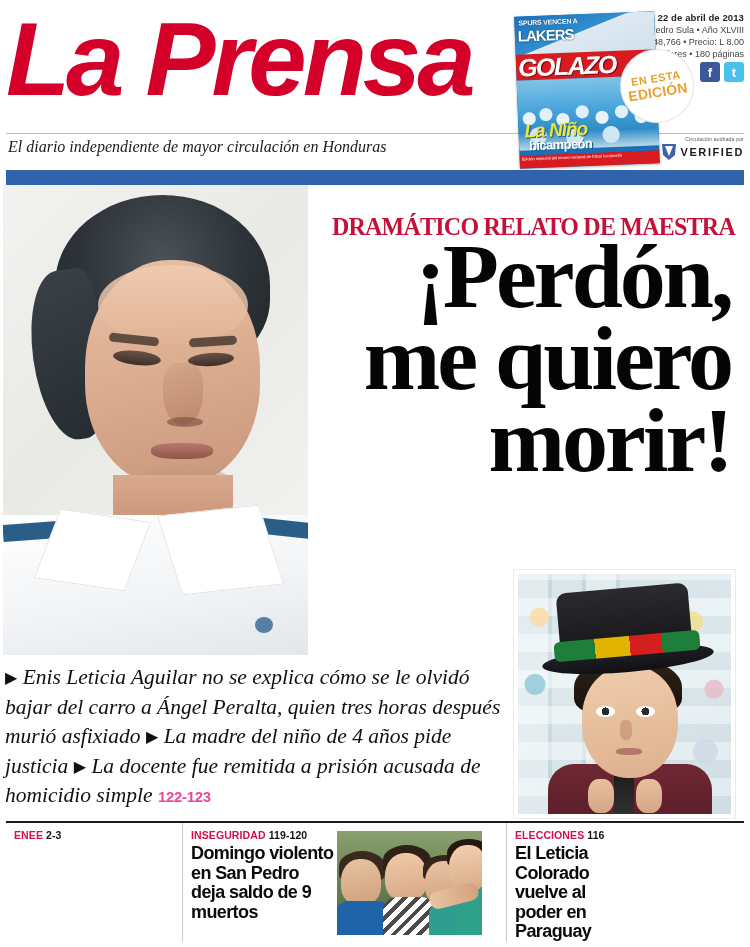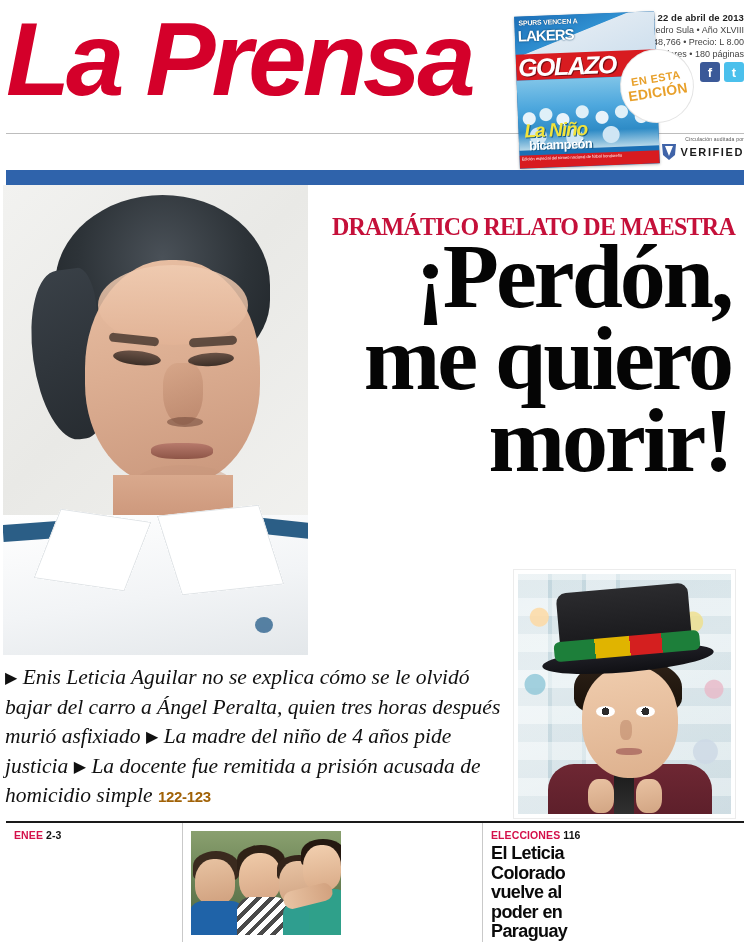--- a/index.html
+++ b/index.html
@@ -201,32 +201,32 @@
     background:linear-gradient(170deg,#e9c2a2,#d2a583);}
 
   .lead{
     position:absolute;left:2px;top:478px;width:500px;
     font-family:"Liberation Serif", serif;font-style:italic;
     font-size:21.5px;line-height:29.5px;color:#101010;
   }
   .lead .arrow{font-style:normal;font-size:16px;vertical-align:1px;letter-spacing:0;}
   .lead .pgs{
     font-family:"Liberation Sans", sans-serif;font-style:normal;font-weight:bold;
-    font-size:15px;color:#a16207;letter-spacing:-.3px;
+    font-size:15px;color:#ec4899;letter-spacing:-.3px;
   }
 
   
   .striprule{position:absolute;left:6px;top:821px;width:738px;height:2px;background:#1a1a1a;}
   .strip{position:absolute;left:6px;top:823px;width:738px;height:119px;display:flex;}
   .col{position:relative;box-sizing:border-box;padding:6px 8px 0 8px;}
   .col + .col{border-left:1px solid #c9c9c9;}
   .c1{width:176px;}
   .c2{width:300px;display:flex;padding-right:0;}
   .c3{width:142px;}
-  .c4{width:120px;}
+  .c4{width:120px;margin-left:24px;}
   .sec{
     font-family:"Liberation Sans", sans-serif;font-weight:bold;font-size:10.5px;
     letter-spacing:.1px;margin-bottom:3px;white-space:nowrap;
   }
   .sec .name{color:#D4104A;}
   .sec .pg{color:#111;}
   .hdl{
     font-family:"Liberation Serif", serif;font-weight:bold;color:#0a0a0a;
     font-size:24px;line-height:25.5px;letter-spacing:-.5px;
   }
@@ -267,20 +267,21 @@
 </head>
 <body>
 
 <div class="page">
 
   <div class="masthead-area">
 
     <div class="masthead">La Prensa</div>
 
     <div class="hdr-rule"></div>
+    <div class="tagline">El diario independiente de mayor circulación en Honduras</div>
 
     <div class="dateblock">
       <div class="d1">Lunes 22 de abril de 2013</div>
       <div class="d2">San Pedro Sula • Año XLVIII</div>
       <div class="d2">Nº 48,766 • Precio: L 8.00</div>
       <div class="d2">57,950 ejemplares • 180 páginas</div>
     </div>
 
     <div class="socials">
       <div class="soc fb">f</div>
@@ -391,20 +392,27 @@
   <div class="strip">
 
     <div class="col c1">
       <div class="sec">
         <span class="name">ENEE</span>
         <span class="pg">2-3</span>
       </div>
     </div>
 
     <div class="col c2">
+      <div class="c2txt">
+        <div class="sec">
+          <span class="name">INSEGURIDAD</span>
+          <span class="pg">119-120</span>
+        </div>
+        <div class="hdl">Domingo violento en San Pedro deja saldo de 9 muertos</div>
+      </div>
       <div class="c2img">
         <div class="crowd">
           <div class="cw-bg"></div>
           <div class="cw-hair1"></div>
             <div class="cw-h1"></div>
           <div class="cw-hair2"></div>
             <div class="cw-h2"></div>
           <div class="cw-hair3"></div>
             <div class="cw-h3"></div>
           <div class="cw-hair4"></div>

